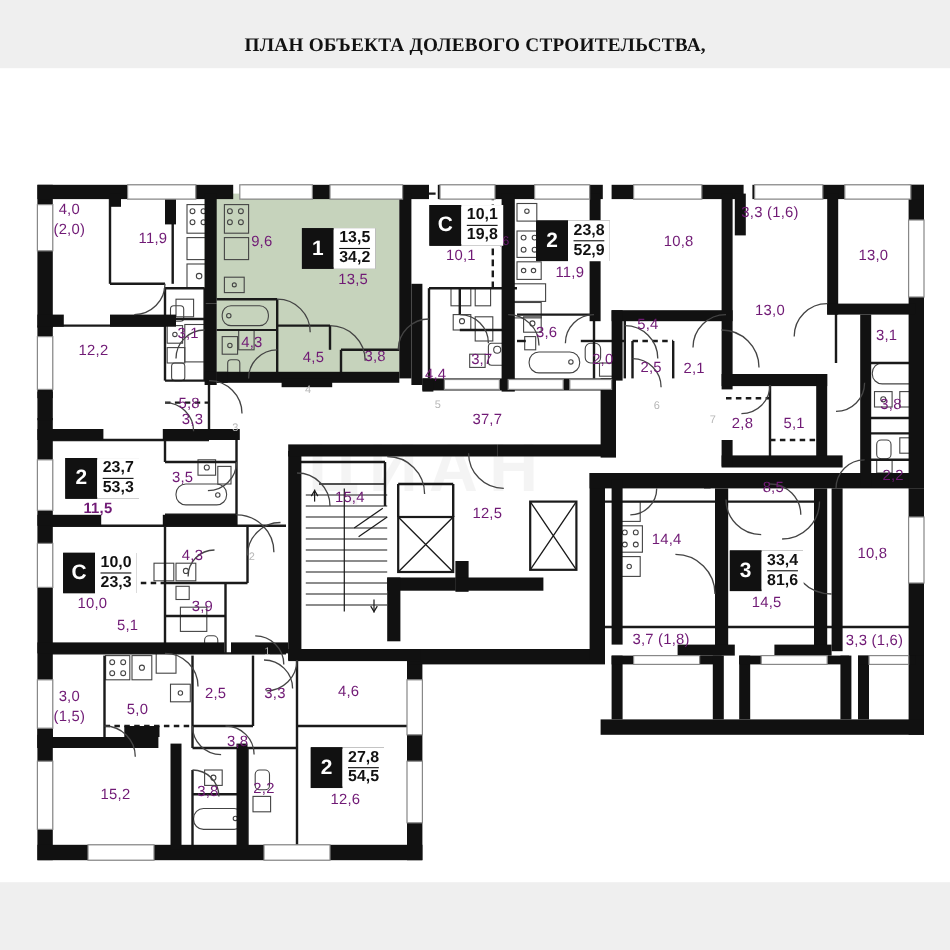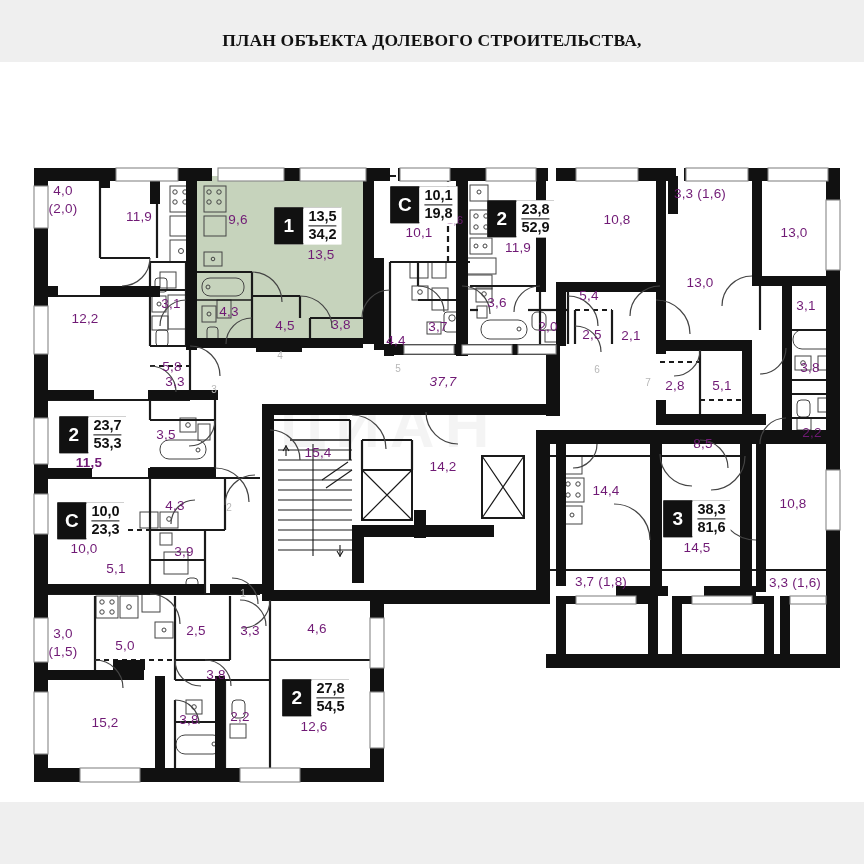--- a/index.html
+++ b/index.html
@@ -586,28 +586,28 @@
       <div class="area" style="left: 438px; top: 326px;">3,7</div>
       <div class="area" style="left: 497px; top: 302px;">3,6</div>
       <div class="area" style="left: 548px; top: 326px;">2,0</div>
       <div class="area" style="left: 589px; top: 295px;">5,4</div>
       <div class="area" style="left: 592px; top: 334px;">2,5</div>
       <div class="area" style="left: 631px; top: 335px;">2,1</div>
       <div class="area" style="left: 700px; top: 282px;">13,0</div>
       <div class="area" style="left: 806px; top: 305px;">3,1</div>
       <div class="area" style="left: 144px; top: 366px; margin-left: 28px;">5,8</div>
       <div class="area" style="left: 175px; top: 381px;">3,3</div>
-      <div class="area" style="left: 443px; top: 381px; font-style: italic;">37,7</div>
+      <div class="area" style="left: 443px; top: 381px;">37,7</div>
       <div class="area" style="left: 675px; top: 385px;">2,8</div>
       <div class="area" style="left: 722px; top: 385px;">5,1</div>
       <div class="area" style="left: 810px; top: 367px;">3,8</div>
       <div class="area" style="left: 89px; top: 462px; font-weight: bold;">11,5</div>
       <div class="area" style="left: 166px; top: 434px;">3,5</div>
       <div class="area" style="left: 318px; top: 452px;">15,4</div>
-      <div class="area" style="left: 443px; top: 466px;">14,2</div>
+      <div class="area" style="left: 443px; top: 466px;">12,5</div>
       <div class="area" style="left: 812px; top: 432px;">2,2</div>
       <div class="area" style="left: 703px; top: 443px;">8,5</div>
       <div class="area" style="left: 84px; top: 548px;">10,0</div>
       <div class="area" style="left: 175px; top: 505px;">4,3</div>
       <div class="area" style="left: 184px; top: 551px;">3,9</div>
       <div class="area" style="left: 606px; top: 490px;">14,4</div>
       <div class="area" style="left: 697px; top: 547px;">14,5</div>
       <div class="area" style="left: 793px; top: 503px;">10,8</div>
       <div class="area" style="left: 116px; top: 568px;">5,1</div>
       <div class="area" style="left: 63px; top: 633px;">3,0</div>
@@ -664,21 +664,21 @@
       <div class="badge" style="left: 91px; top: 521px;">
         <div class="rooms">C</div>
         <div class="nums">
           <span class="top">10,0</span>
           <span>23,3</span>
         </div>
       </div>
       <div class="badge" style="left: 697px; top: 519px;">
         <div class="rooms">3</div>
         <div class="nums">
-          <span class="top">38,3</span>
+          <span class="top">33,4</span>
           <span>81,6</span>
         </div>
       </div>
       <div class="badge" style="left: 316px; top: 698px;">
         <div class="rooms">2</div>
         <div class="nums">
           <span class="top">27,8</span>
           <span>54,5</span>
         </div>
       </div>

